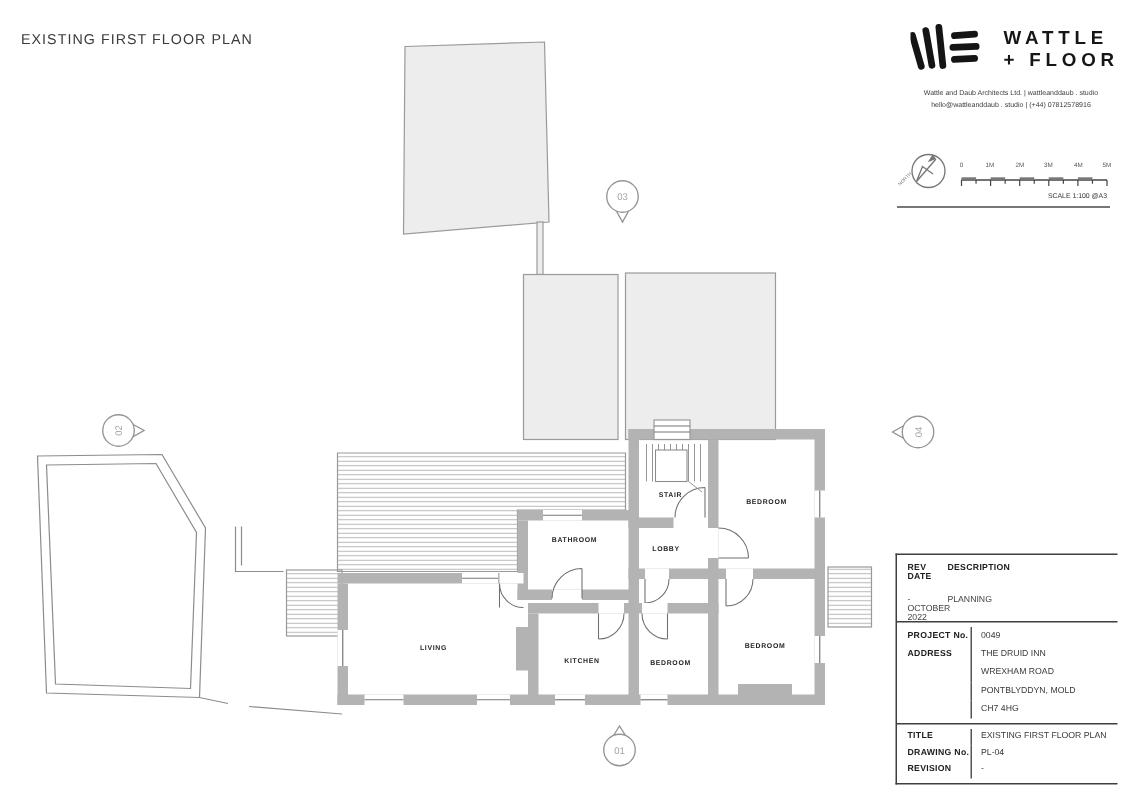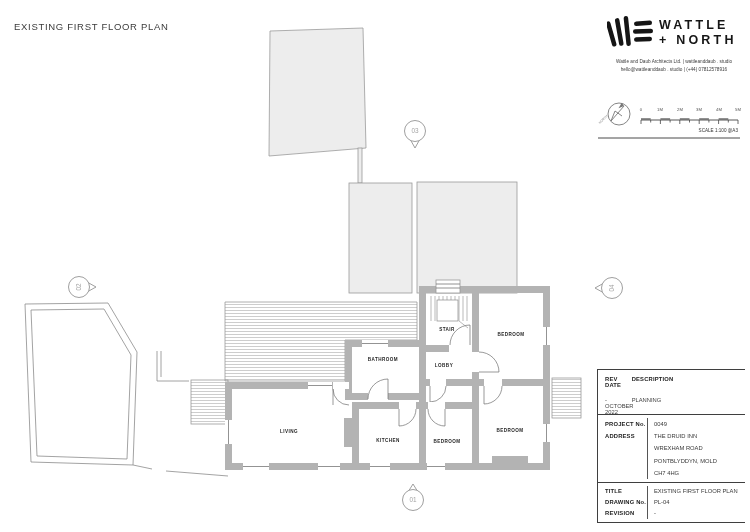--- a/index.html
+++ b/index.html
@@ -5,21 +5,21 @@
   html,body{margin:0;padding:0;background:#ffffff;}
   body{width:750px;height:532px;font-family:"Liberation Sans",sans-serif;}
   .sheet{position:relative;width:750px;height:532px;background:#fff;overflow:hidden;}
   .plan-svg{position:absolute;left:0;top:0;}
 
   
   .page-title{position:absolute;left:14px;top:21px;font-size:9.5px;letter-spacing:.7px;color:#3b3b3b;}
 
   
   .brandblock{position:absolute;left:600px;top:13px;width:148px;}
-  .brandrow{display:flex;align-items:center;gap:4px;padding-left:7px;}
+  .brandrow{display:flex;align-items:center;gap:14px;padding-left:7px;}
   .brandtext{display:flex;flex-direction:column;}
   .brand-line{font-weight:700;font-size:12.5px;letter-spacing:3.2px;line-height:15px;color:#161616;}
   .contact{margin-top:5px;text-align:center;font-size:4.7px;line-height:8px;color:#3d3d3d;}
 
   
   .titleblock{position:absolute;left:597px;top:369px;width:147px;
     border-left:1px solid #3f3f3f;border-top:1px solid #3f3f3f;border-bottom:1px solid #3f3f3f;
     font-size:5.8px;color:#333;}
   .tb-rev{height:38px;padding-top:6px;}
   .tb-rev div{padding-left:7px;}
@@ -215,21 +215,21 @@
           <rect x="2" y="8" width="4.5" height="26" rx="2.2" transform="rotate(-16 4 21)"></rect>
           <rect x="10" y="5" width="4.5" height="28" rx="2.2" transform="rotate(-10 12 19)"></rect>
           <rect x="18" y="3" width="4.5" height="30" rx="2.2" transform="rotate(-6 20 18)"></rect>
           <rect x="27" y="8" width="18" height="4.5" rx="2.2" transform="rotate(-4 36 10)"></rect>
           <rect x="26" y="16" width="20" height="4.5" rx="2.2" transform="rotate(-2 36 18)"></rect>
           <rect x="27" y="24" width="18" height="4.5" rx="2.2" transform="rotate(-3 36 26)"></rect>
         </g>
       </svg>
       <div class="brandtext">
         <span class="brand-line">WATTLE</span>
-        <span class="brand-line">+ NORTH</span>
+        <span class="brand-line">+ FLOOR</span>
       </div>
     </div>
     <div class="contact">
       <div>Wattle and Daub Architects Ltd.  |  wattleanddaub . studio</div>
       <div>hello@wattleanddaub . studio  |  (+44) 07812578916</div>
     </div>
   </div>
 
   <div class="titleblock">
     <div class="tb-rev">

